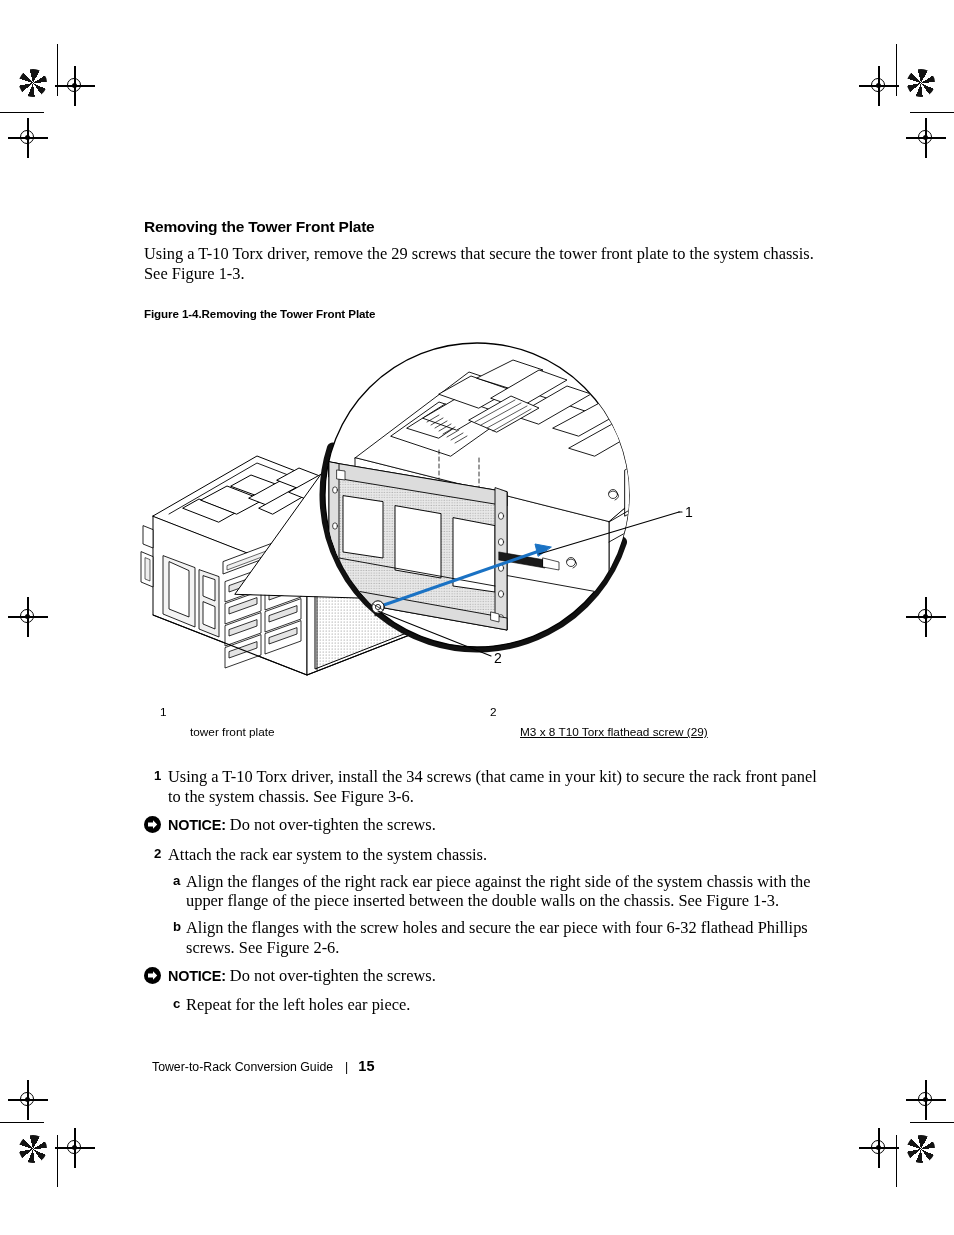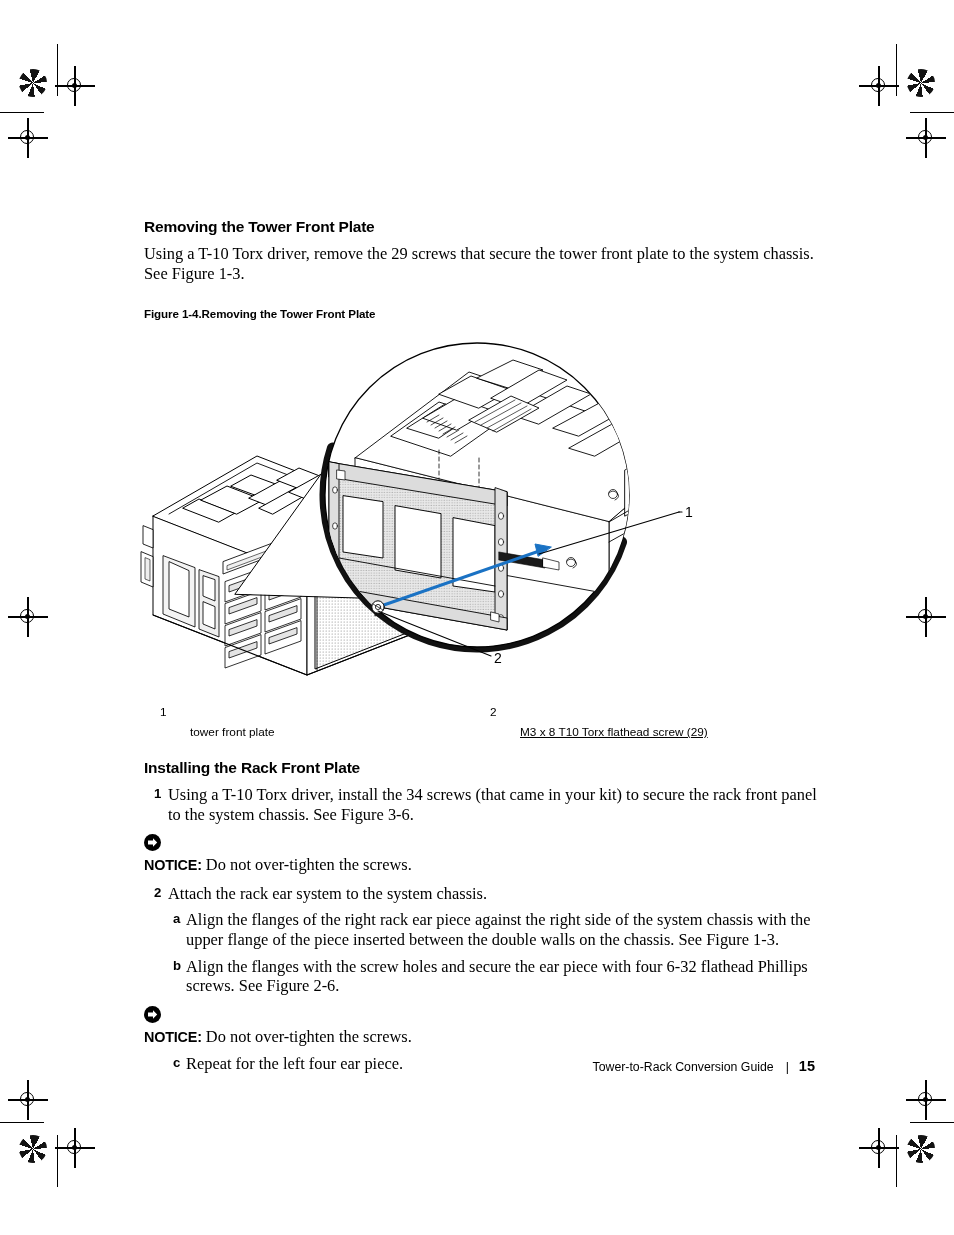--- a/index.html
+++ b/index.html
@@ -145,21 +145,20 @@
   .substep { display: flex; margin-top: 7px; }
   .substep .step-num {
     width: 42px;
     padding-left: 29px;
   }
 
   .notice {
     display: flex;
     align-items: flex-start;
     margin-top: 9px;
-    flex-direction: column;
   }
   .notice-icon {
     width: 24px;
     flex: none;
     padding-top: 1px;
   }
   .notice-text {
     flex: 1;
     font-size: 16.4px;
     line-height: 19.6px;
@@ -167,24 +166,24 @@
   .notice-word {
     font-family: "Liberation Sans", sans-serif;
     font-weight: bold;
     font-size: 14.4px;
     letter-spacing: -0.2px;
   }
 
   
   .footer {
     position: absolute;
-    left: 139px;
+    left: 152px;
     top: 1058px;
     width: 676px;
-    text-align: right;
+    text-align: left;
     font-family: "Liberation Sans", sans-serif;
     font-size: 12.3px;
     white-space: nowrap;
   }
   .footer .sep {
     display: inline-block;
     margin: 0 10px 0 12px;
     color: #000;
   }
   .footer .pageno {
@@ -521,21 +520,20 @@
       <div class="legend-val">tower front plate</div>
     </div>
     <div class="legend-col">
       <div class="legend-key">2</div>
       <div class="legend-val" style="max-width:215px;text-decoration:underline;">M3 x 8 T10 Torx flathead screw (29)</div>
     </div>
   </div>
 </div>
 
 <div class="content" style="top:759px;">
-  <h2 class="section-head">Installing the Rack Front Plate</h2>
 
   <div class="step">
     <div class="step-num">1</div>
     <div class="step-body">Using a T-10 Torx driver, install the 34 screws (that came in your kit) to secure the rack front panel to the system chassis. See Figure 3-6.</div>
   </div>
 
   <div class="notice">
     <div class="notice-icon">
       <svg width="17" height="17" viewBox="0 0 17 17">
         <circle cx="8.5" cy="8.5" r="8.5" fill="#000"></circle>
@@ -565,19 +563,19 @@
       <svg width="17" height="17" viewBox="0 0 17 17">
         <circle cx="8.5" cy="8.5" r="8.5" fill="#000"></circle>
         <path d="M4 6.6 L9 6.6 L9 4.3 L13.2 8.5 L9 12.7 L9 10.4 L4 10.4 Z" fill="#fff"></path>
       </svg>
     </div>
     <div class="notice-text"><span class="notice-word">NOTICE:</span><span> Do not over-tighten the screws.</span></div>
   </div>
 
   <div class="substep">
     <div class="step-num">c</div>
-    <div class="step-body">Repeat for the left four ear piece.</div>
+    <div class="step-body">Repeat for the left holes ear piece.</div>
   </div>
 </div>
 
 <div class="footer">
   <span>Tower-to-Rack Conversion Guide</span><span class="sep">|</span><span class="pageno">15</span>
 </div>
 
 </body></html>

